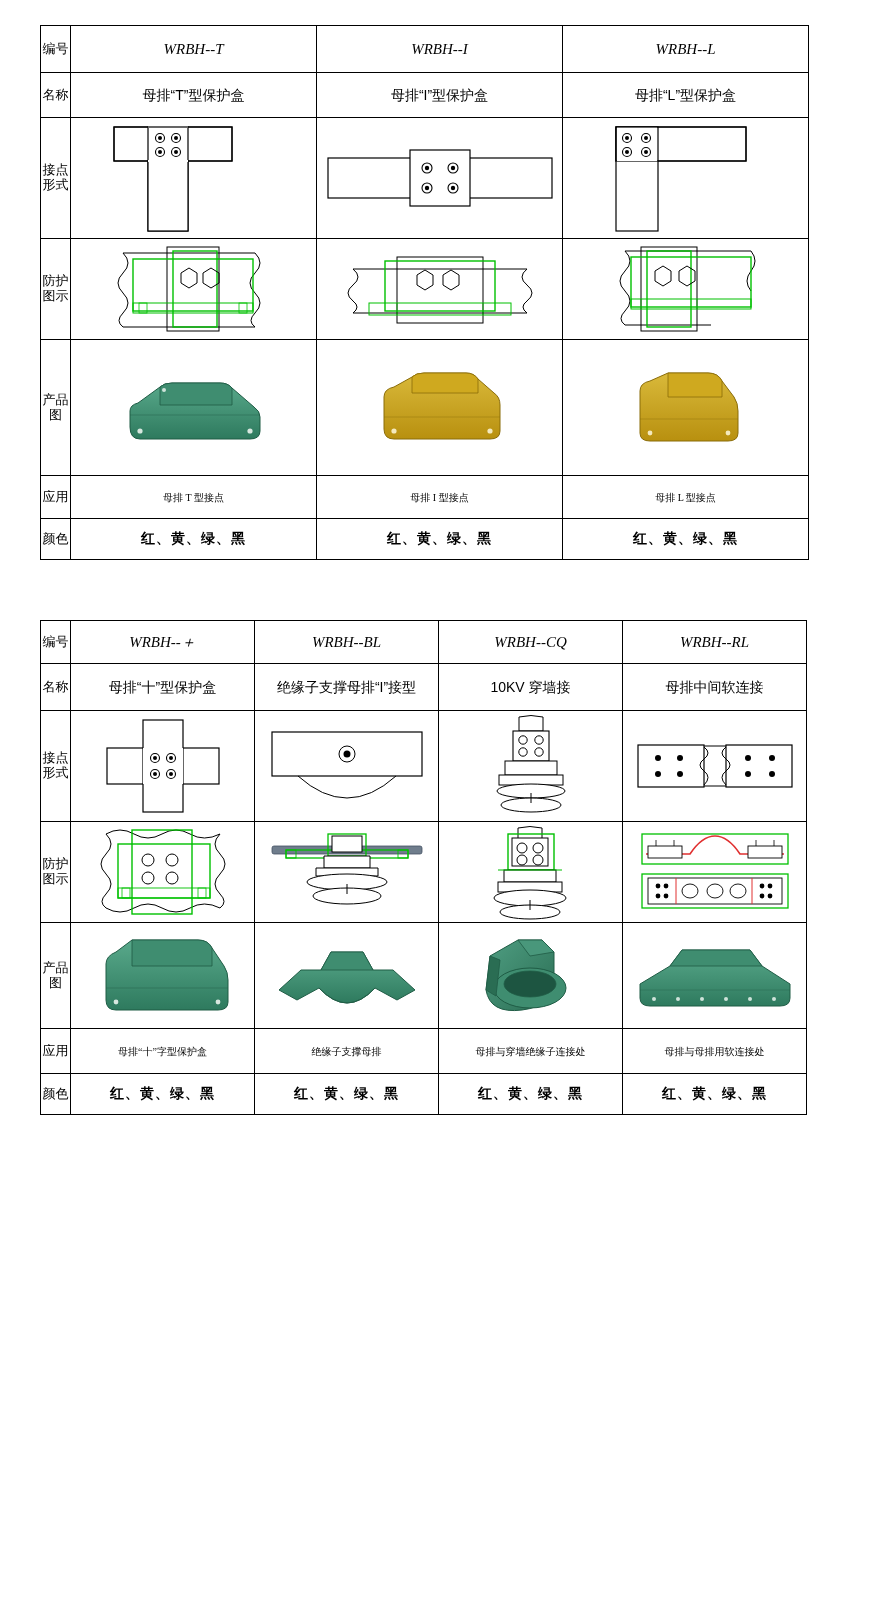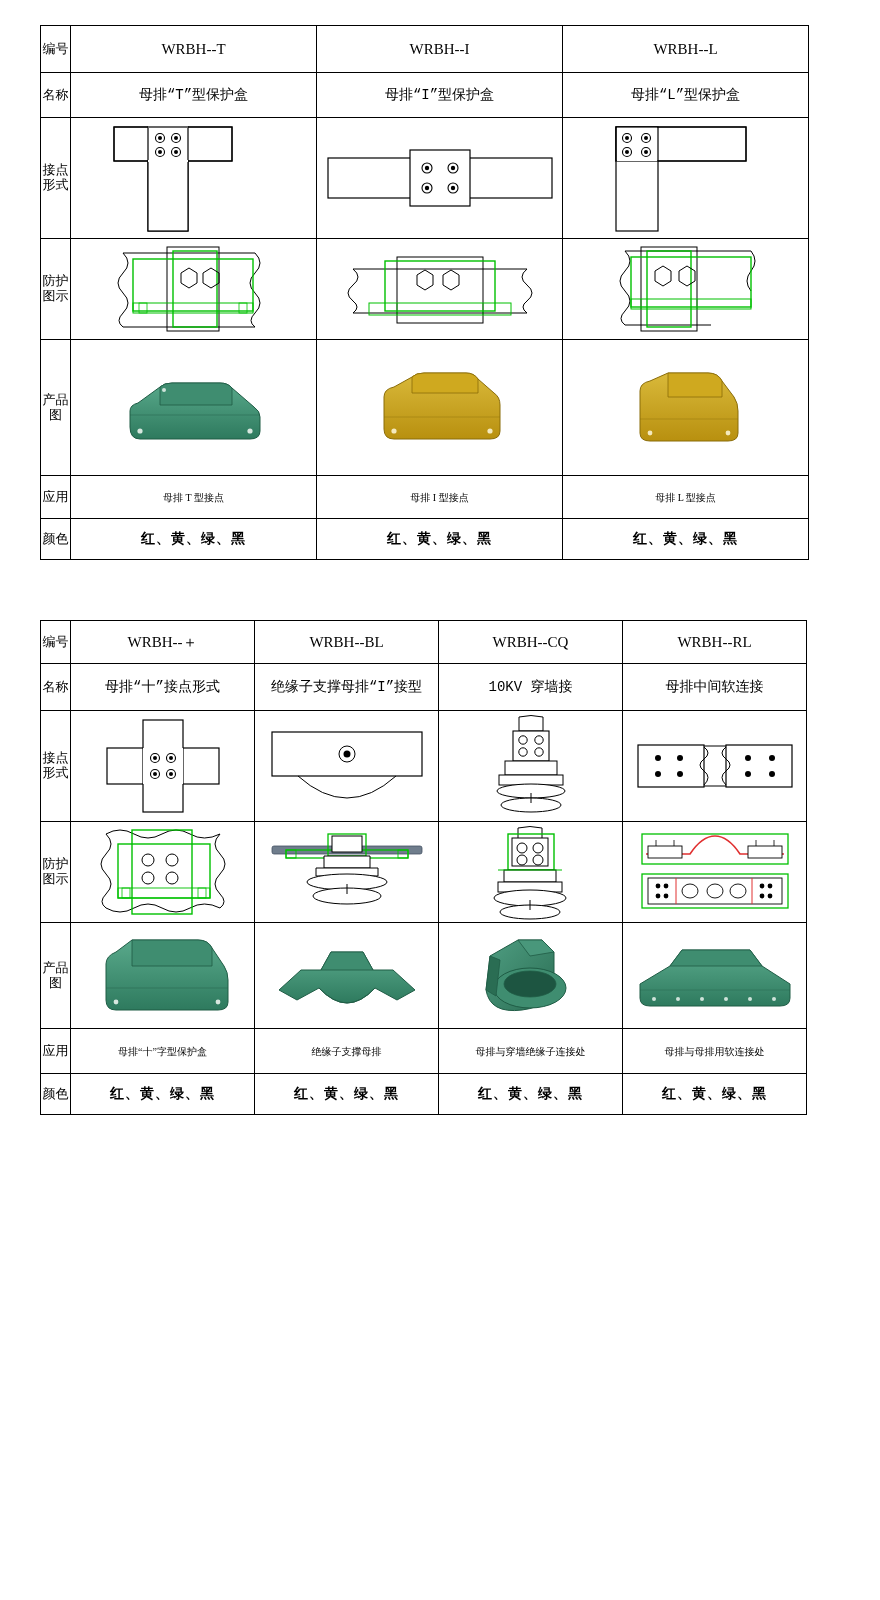--- a/index.html
+++ b/index.html
@@ -26,22 +26,22 @@
   .rowlabel{
     width:30px;
     font-size:13px;
     line-height:1.15;
     letter-spacing:0;
     word-break:break-all;
     padding:2px 4px;
     font-family:"Liberation Serif", serif;
   }
   .rowlabel span{display:block;}
-  .code{font-size:15px;font-family:"Liberation Serif", serif;}
-  .name{font-size:14px;font-family:Liberation Mono, monospace;line-height:1.3;padding:3px 4px;}
+  .code{font-size:15px;font-family:"Liberation Serif", serif;font-style:italic;}
+  .name{font-size:14px;font-family:Liberation Sans, sans-serif;line-height:1.3;padding:3px 4px;}
   .app{font-size:10px;line-height:1.3;padding:3px 4px;}
   .color{font-size:14px;letter-spacing:1px;font-weight:bold;}
   .cell-fig{padding:0;}
   .figwrap{width:100%;height:100%;display:flex;align-items:center;justify-content:center;overflow:hidden;}
   svg{display:block;}
 
   
   #t1{left:40px;top:25px;width:768px;}
   #t1 col.c0{width:30px;}
   #t1 col.c1{width:246px;}
@@ -329,21 +329,21 @@
         <td class="code">WRBH--＋</td>
         <td class="code">WRBH--BL</td>
         <td class="code">WRBH--CQ</td>
         <td class="code">WRBH--RL</td>
       </tr>
 
       <tr>
         <td class="rowlabel h-name2">
           <span>名称</span>
         </td>
-        <td class="name">母排“十”接点形式</td>
+        <td class="name">母排“十”型保护盒</td>
         <td class="name">绝缘子支撑母排“I”接型</td>
         <td class="name">10KV 穿墙接</td>
         <td class="name">母排中间软连接</td>
       </tr>
 
       <tr>
         <td class="rowlabel h-form2">
           <span>接点形式</span>
         </td>
         <td class="cell-fig">

